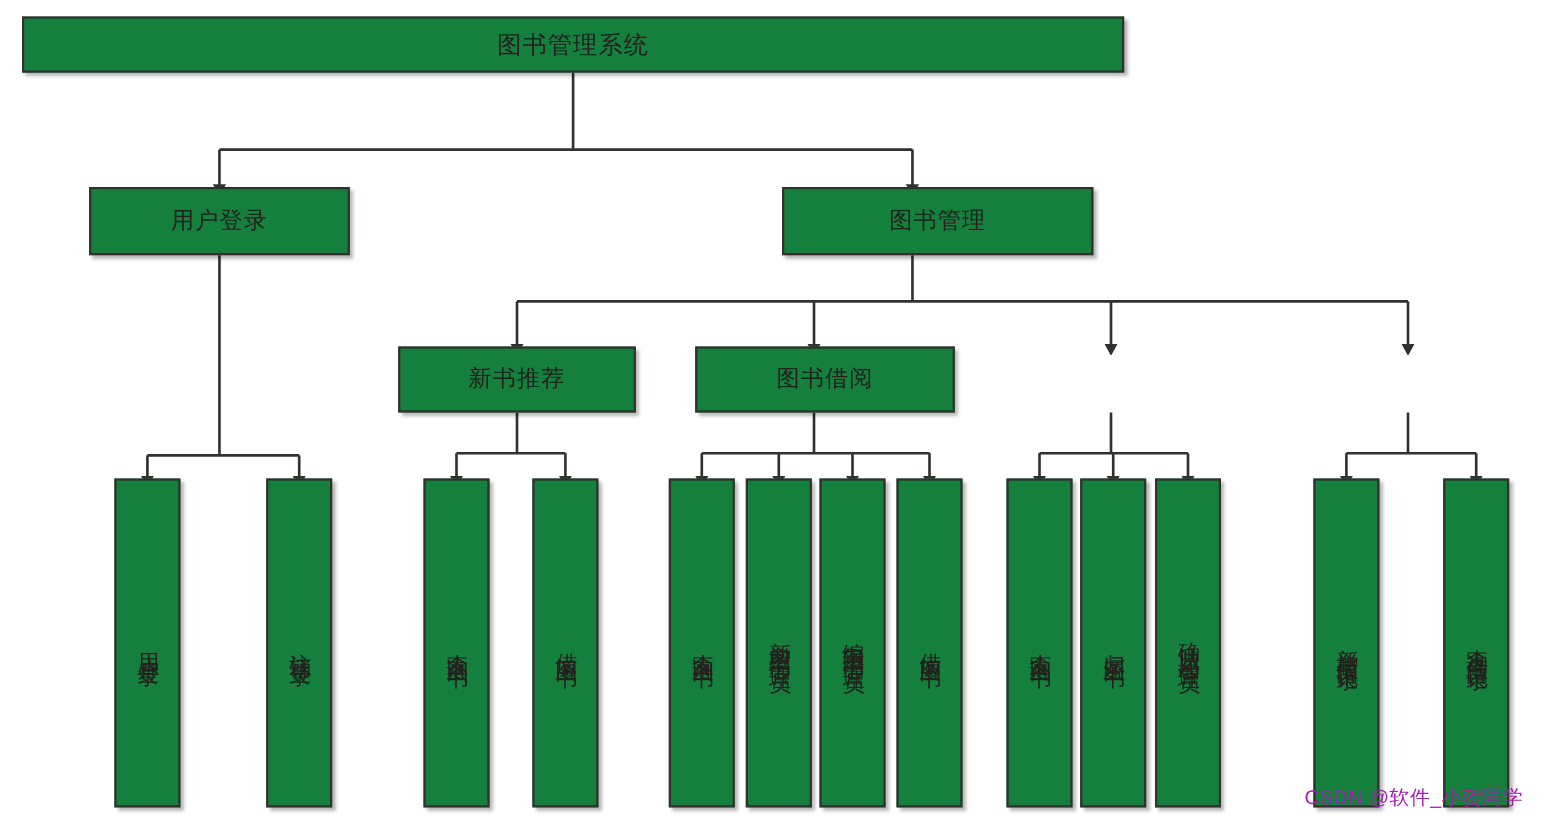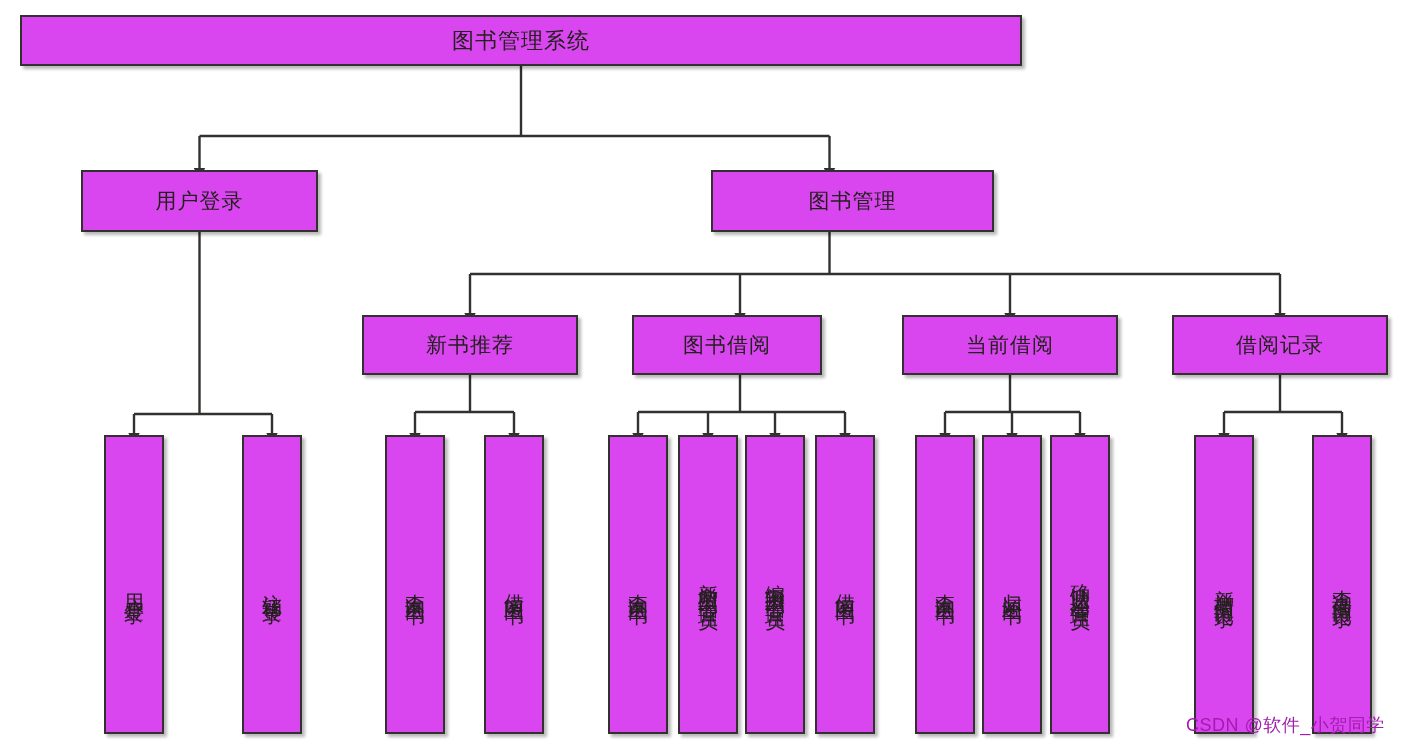--- a/index.html
+++ b/index.html
@@ -23,21 +23,21 @@
     position: absolute;
     left: 0;
     top: 0;
     width: 1405px;
     height: 747px;
     pointer-events: none;
   }
   .node {
     position: absolute;
     box-sizing: border-box;
-    background: #d946ef;
+    background: #15803d;
     border: 2px solid #33312f;
     box-shadow: 3px 3px 3px rgba(0,0,0,0.28);
     display: flex;
     align-items: center;
     justify-content: center;
     overflow: hidden;
   }
   .node-label {
     color: #23201d;
     font-size: 21px;
@@ -121,28 +121,22 @@
   <div class="node" style="left: 81px; top: 170px; width: 237px; height: 62px;">
     <span class="node-label">用户登录</span>
   </div>
   <div class="node" style="left: 711px; top: 170px; width: 283px; height: 62px;">
     <span class="node-label">图书管理</span>
   </div>
 
   <div class="node" style="left: 362px; top: 315px; width: 216px; height: 60px;">
     <span class="node-label">新书推荐</span>
   </div>
-  <div class="node" style="left: 632px; top: 315px; width: 190px; height: 60px;">
+  <div class="node" style="left: 632px; top: 315px; width: 236px; height: 60px;">
     <span class="node-label">图书借阅</span>
-  </div>
-  <div class="node" style="left: 902px; top: 315px; width: 216px; height: 60px;">
-    <span class="node-label">当前借阅</span>
-  </div>
-  <div class="node" style="left: 1172px; top: 315px; width: 216px; height: 60px;">
-    <span class="node-label">借阅记录</span>
   </div>
 
   <div class="node vertical" style="left: 104px; top: 435px; width: 60px; height: 299px;">
     <span class="node-label">用户登录</span>
   </div>
   <div class="node vertical" style="left: 242px; top: 435px; width: 60px; height: 299px;">
     <span class="node-label">注销登录</span>
   </div>
   <div class="node vertical" style="left: 385px; top: 435px; width: 60px; height: 299px;">
     <span class="node-label">查询图书</span>

